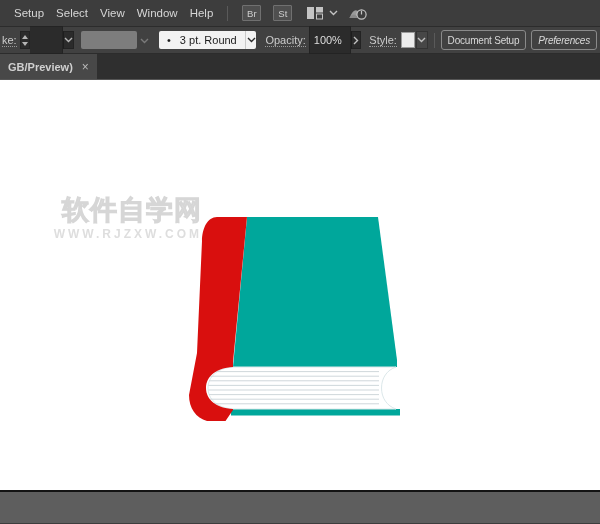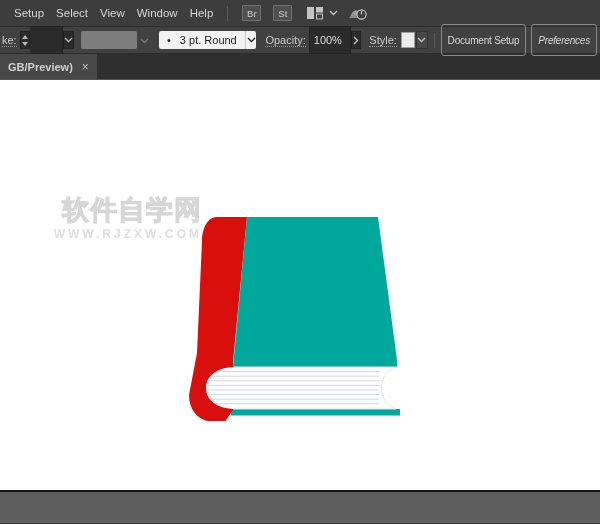--- a/index.html
+++ b/index.html
@@ -37,21 +37,21 @@
               display:flex; align-items:center; padding:0 8px; color:#1c1c1c; white-space:nowrap; }
   .brush-dot { font-size:11px; margin-right:9px; color:#1c1c1c; }
   .brush-val { font-size:11px; }
   .chev-box-white { width:16px; height:18px; background:#f2f2f2; border-left:1px solid #c9c9c9;
                     border-radius:0 2px 2px 0; display:flex; align-items:center; justify-content:center; }
   .expand-btn { width:14px; height:18px; background:#2b2b2b; border:1px solid #232323; border-left:1px solid #1d1d1d;
                 display:flex; align-items:center; justify-content:center; }
   .style-swatch { width:19px; height:16px; background:#ececec; border:1px solid #9b9b9b; margin:0 1px; }
   .chev-box-flat { width:16px; height:18px; background:#474747; border:1px solid #333;
                    display:flex; align-items:center; justify-content:center; }
-  .cb-btn { height:32px; border:1px solid #8a8a8a; border-radius:3px; background:transparent;
+  .cb-btn { height:20px; border:1px solid #8a8a8a; border-radius:3px; background:transparent;
             color:#d8d8d8; font-size:10px; padding:4px 6px; white-space:nowrap; letter-spacing:-0.2px;
             font-family:"Liberation Sans",sans-serif; }
 
   
   .tabbar { height:26px; background:#2f2f2f; display:flex; align-items:stretch;
             border-bottom:1px solid #555555; }
   .tab { background:#484848; display:flex; align-items:center; padding:0 8px; gap:9px; margin-right:1px; }
   .tab-label { color:#d0d0d0; font-size:11px; font-weight:bold; white-space:nowrap; }
   .tab-close { color:#bbbbbb; font-size:12px; line-height:1; cursor:default; }
 

